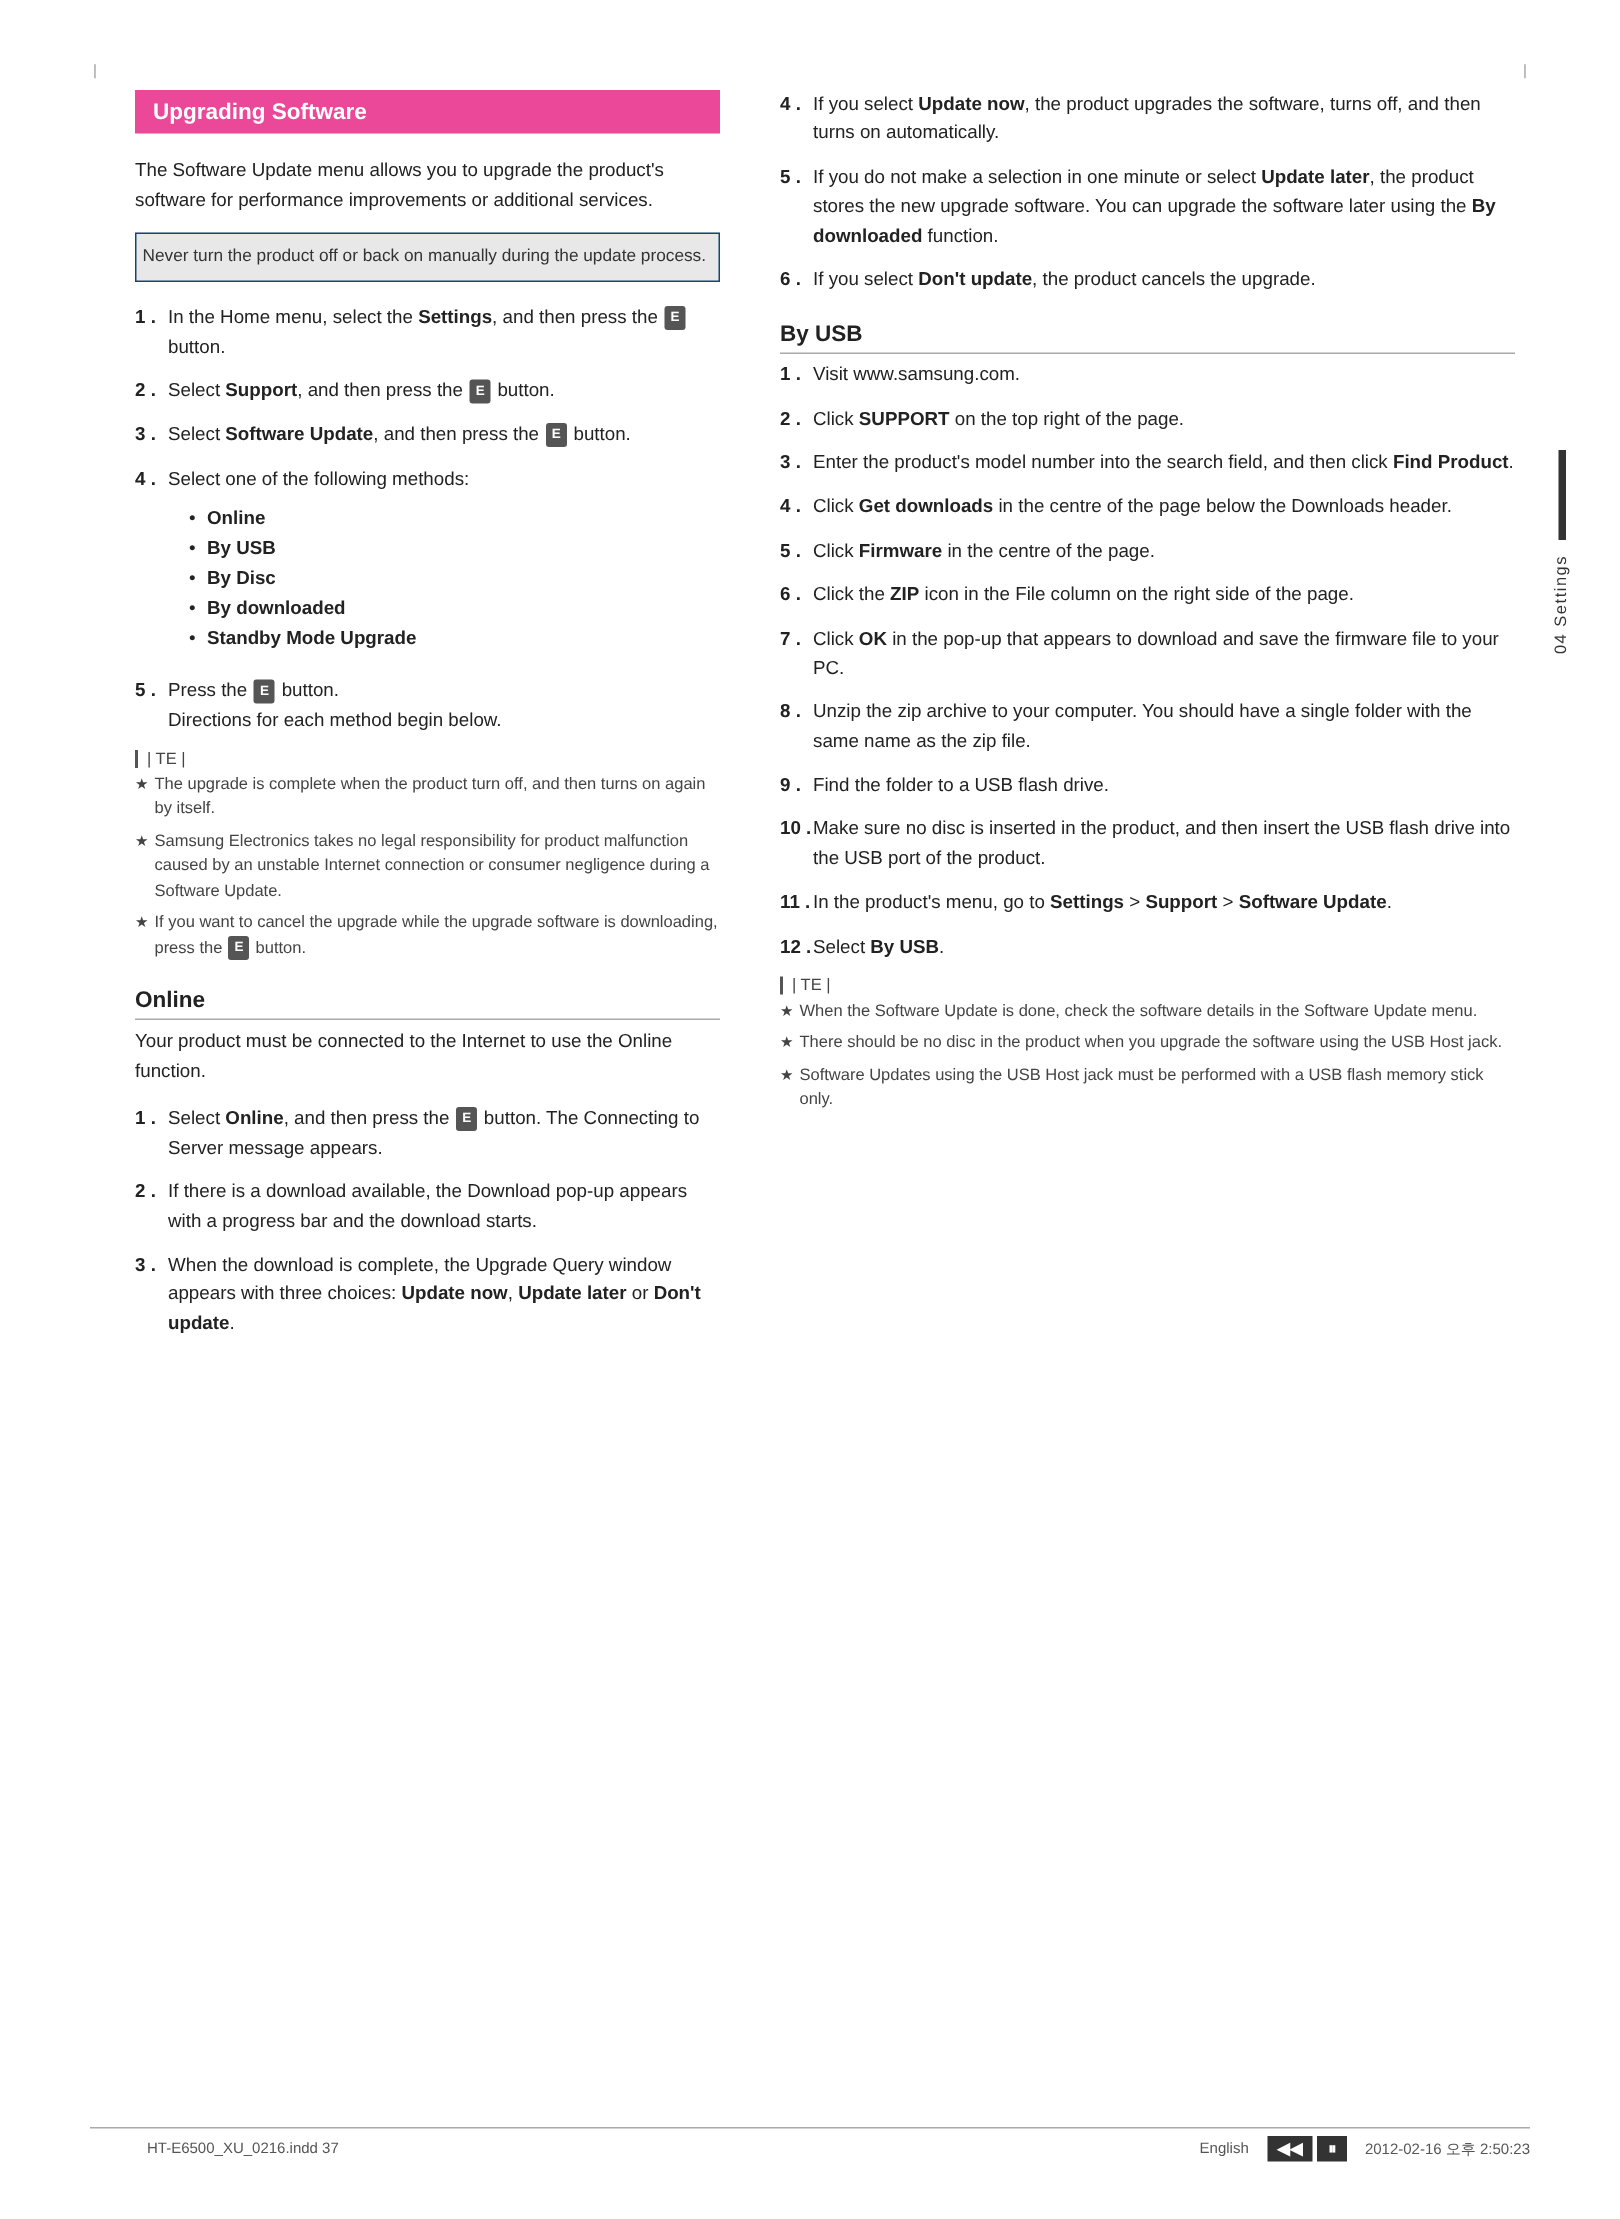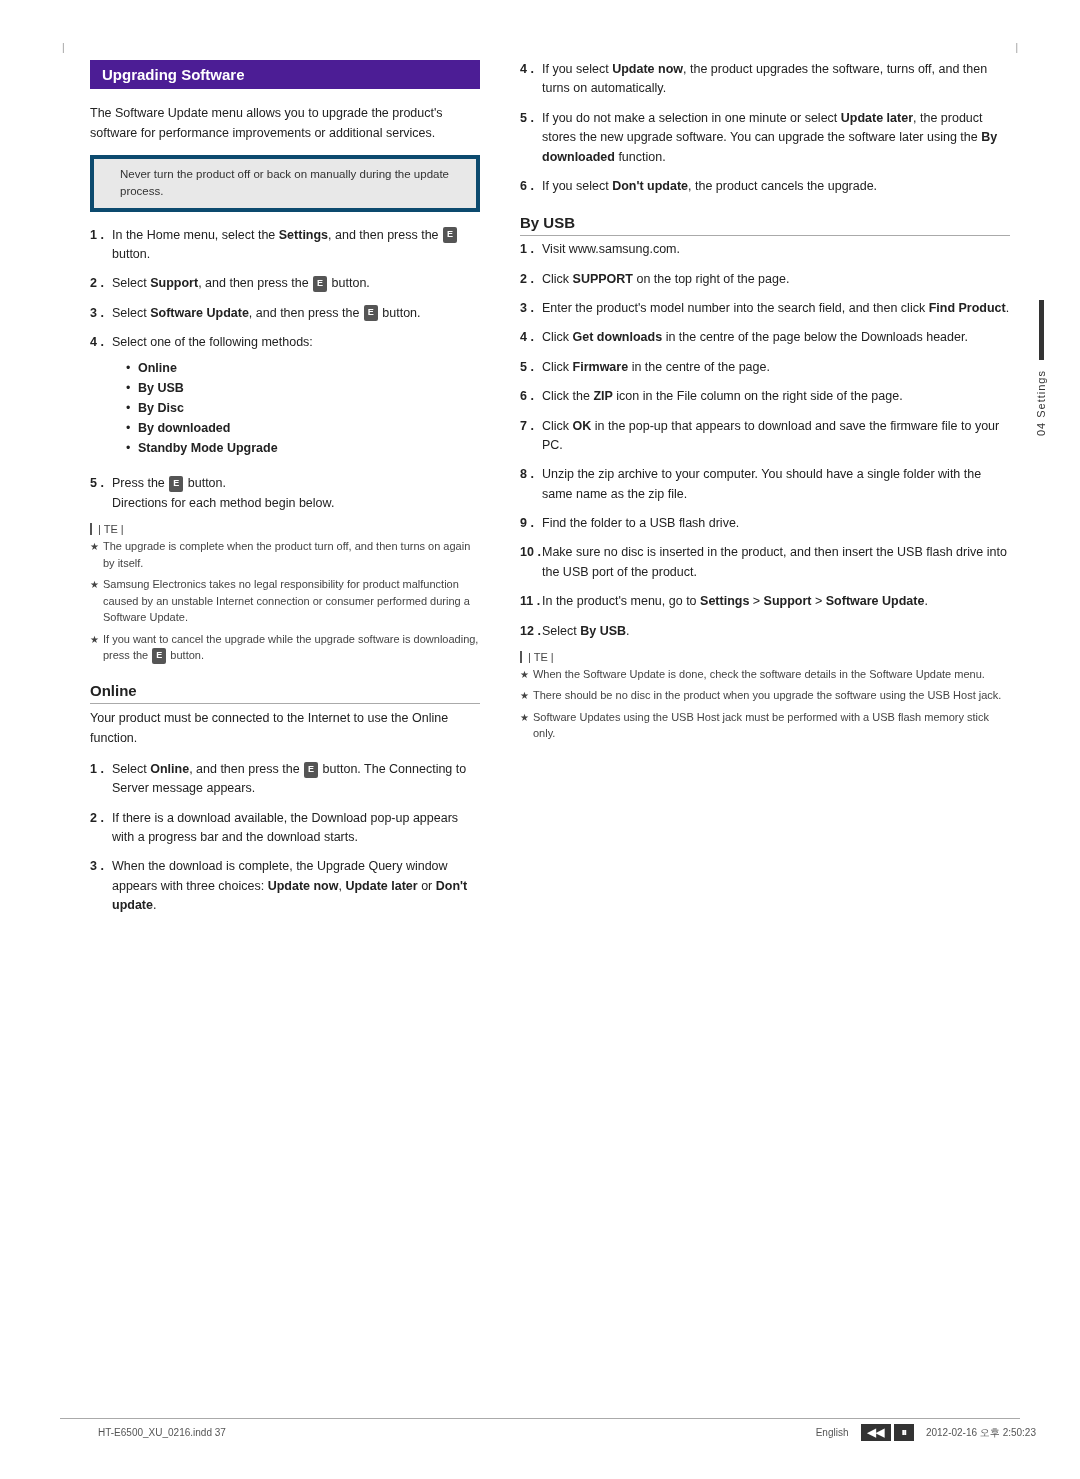--- a/index.html
+++ b/index.html
@@ -66,40 +66,40 @@
       width: 390px;
       flex-shrink: 0;
     }
 
     .right-col {
       flex: 1;
     }
 
     
     .section-header {
-      background: #4c1d95;
+      background: #ec4899;
       color: #fff;
       padding: 6px 12px;
       font-size: 15px;
       font-weight: bold;
       margin-bottom: 14px;
     }
 
     .intro-text {
       font-size: 12.5px;
       line-height: 1.6;
       margin-bottom: 12px;
       color: #222;
     }
 
     
     .warning-box {
       background: #e8e8e8;
-      border: 4px solid #0c4a6e;
-      padding: 7px 26px;
+      border: 1px solid #0c4a6e;
+      padding: 7px 4px;
       font-size: 11.5px;
       line-height: 1.5;
       margin-bottom: 14px;
       color: #333;
     }
 
     
     .step {
       display: flex;
       margin-bottom: 10px;
@@ -174,21 +174,21 @@
       margin: 18px 0 4px 0;
       padding-bottom: 4px;
       border-bottom: 1px solid #aaa;
     }
 
     
     .footer {
       position: absolute;
       bottom: 38px;
       left: 70px;
-      right: 44px;
+      right: 60px;
       display: flex;
       justify-content: space-between;
       align-items: center;
       font-size: 10px;
       color: #555;
       padding-left: 28px;
     }
 
     .footer-right {
       display: flex;
@@ -297,21 +297,21 @@
           Directions for each method begin below.
         </span>
       </div>
 
       <div class="te-divider">| TE |</div>
 
       <div class="star-note">
         <span>The upgrade is complete when the product turn off, and then turns on again by itself.</span>
       </div>
       <div class="star-note">
-        <span>Samsung Electronics takes no legal responsibility for product malfunction caused by an unstable Internet connection or consumer performed during a Software Update.</span>
+        <span>Samsung Electronics takes no legal responsibility for product malfunction caused by an unstable Internet connection or consumer negligence during a Software Update.</span>
       </div>
       <div class="star-note">
         <span>If you want to cancel the upgrade while the upgrade software is downloading, press the <span class="btn-icon">E</span> button.</span>
       </div>
 
       <div class="sub-section-title">Online</div>
 
       <p class="intro-text">Your product must be connected to the Internet to use the Online function.</p>
 
       <div class="step">

